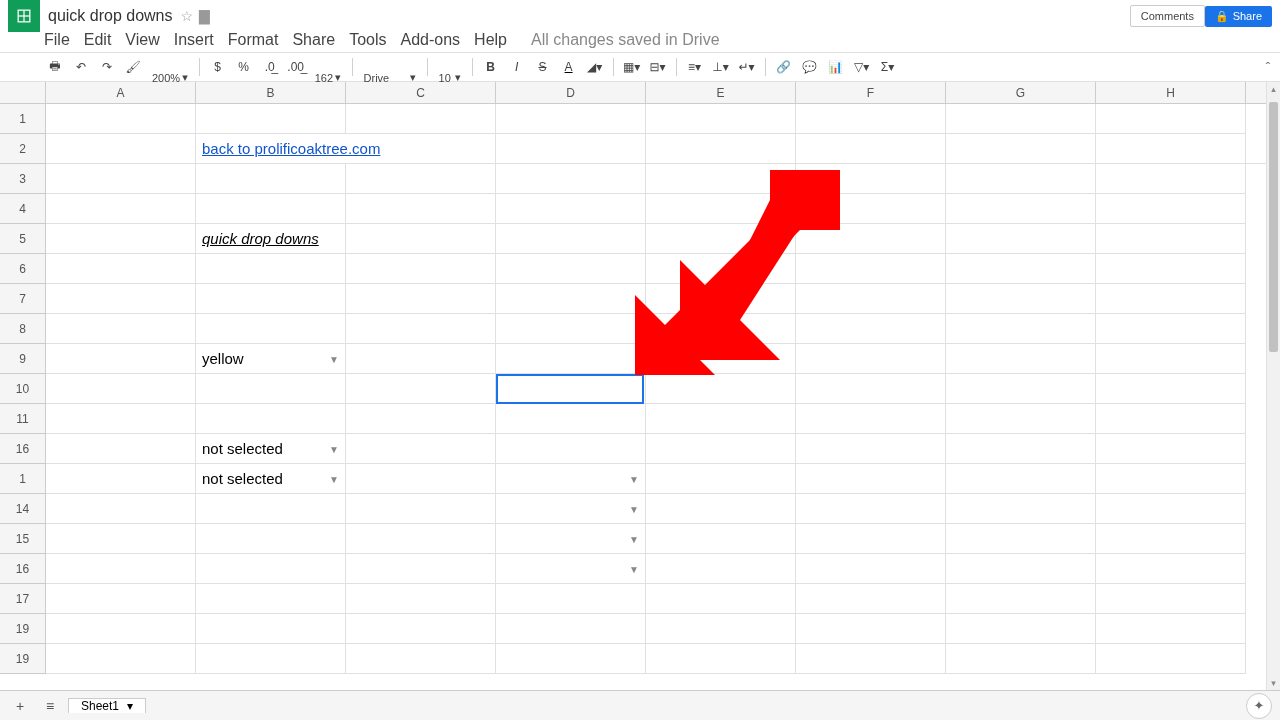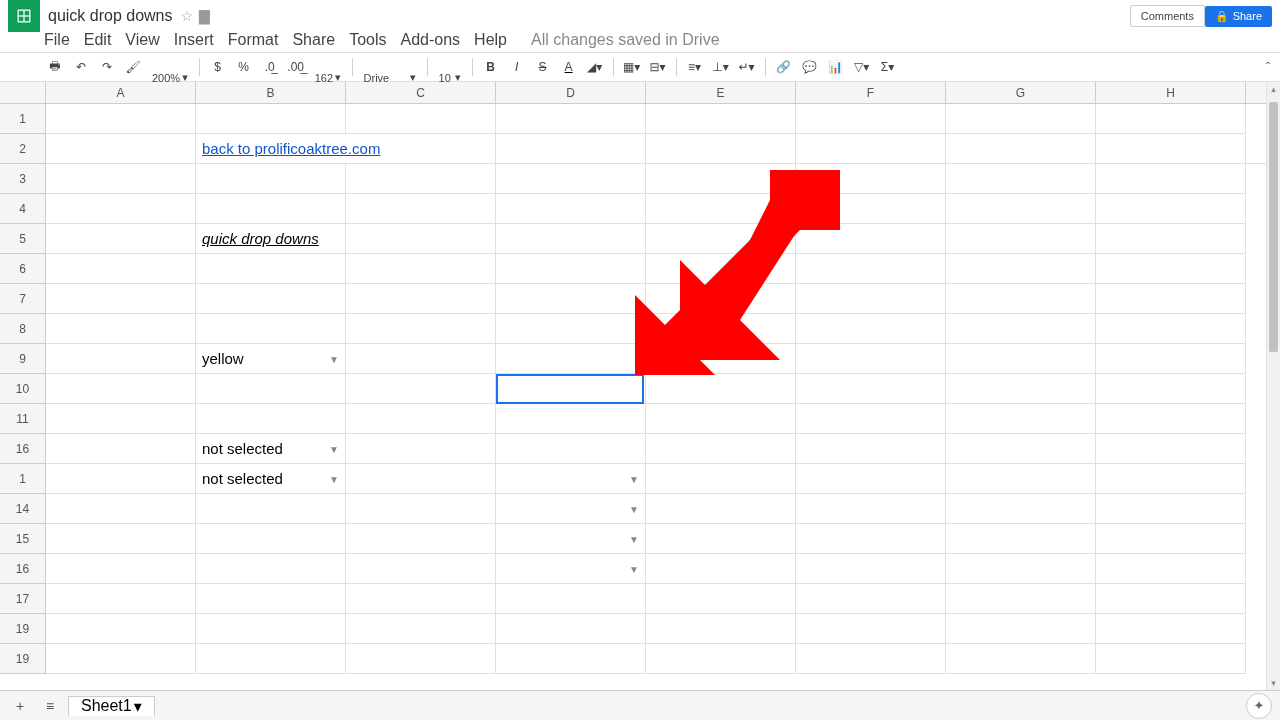--- a/index.html
+++ b/index.html
@@ -39,21 +39,21 @@
 .cell.link { color:#1155cc; text-decoration:underline; cursor:pointer; }
 .cell.italic-ul { font-style:italic; text-decoration:underline; }
 .dd-arrow { position:absolute; right:6px; top:50%; transform:translateY(-50%); color:#888; font-size:10px; cursor:pointer; }
 .active-cell { position:absolute; border:2px solid #1a73e8; background:#fff; z-index:5; }
 .dd-list { position:absolute; background:#fff; border:1px solid #ccc; box-shadow:0 2px 4px rgba(0,0,0,0.2); z-index:6; font-size:11px; color:#555; }
 .dd-list div { padding:3px 8px; cursor:pointer; }
 
 
 .sheetbar { position:absolute; left:0; right:0; bottom:0; height:30px; border-top:1px solid #ccc; display:flex; align-items:center; padding:0 8px; gap:6px; background:#f5f5f5; }
 .sheet-btn { width:24px; height:24px; display:flex; align-items:center; justify-content:center; cursor:pointer; color:#555; font-size:14px; }
-.sheet-tab { background:#fff; border:1px solid #ccc; border-bottom:none; padding:0 12px; font-size:16px; cursor:pointer; display:flex; align-items:center; gap:2px; }
+.sheet-tab { background:#fff; border:1px solid #ccc; border-bottom:none; padding:0 12px; font-size:12px; cursor:pointer; display:flex; align-items:center; gap:8px; }
 .explore-btn { margin-left:auto; width:26px; height:26px; border:1px solid #ccc; border-radius:50%; display:flex; align-items:center; justify-content:center; cursor:pointer; color:#666; background:#fff; }
 
 .scrollbar-v { position:absolute; right:0; top:82px; bottom:30px; width:14px; background:#f1f1f1; border-left:1px solid #e0e0e0; }
 .scrollbar-v .thumb { position:absolute; left:2px; right:2px; top:20px; height:250px; background:#c1c1c1; border-radius:2px; }
 .scrollbar-v .arr { position:absolute; left:0; right:0; height:14px; text-align:center; color:#888; font-size:9px; line-height:14px; }
 
 .big-arrow { position:absolute; z-index:10; }
 </style>
 </head>
 <body>

